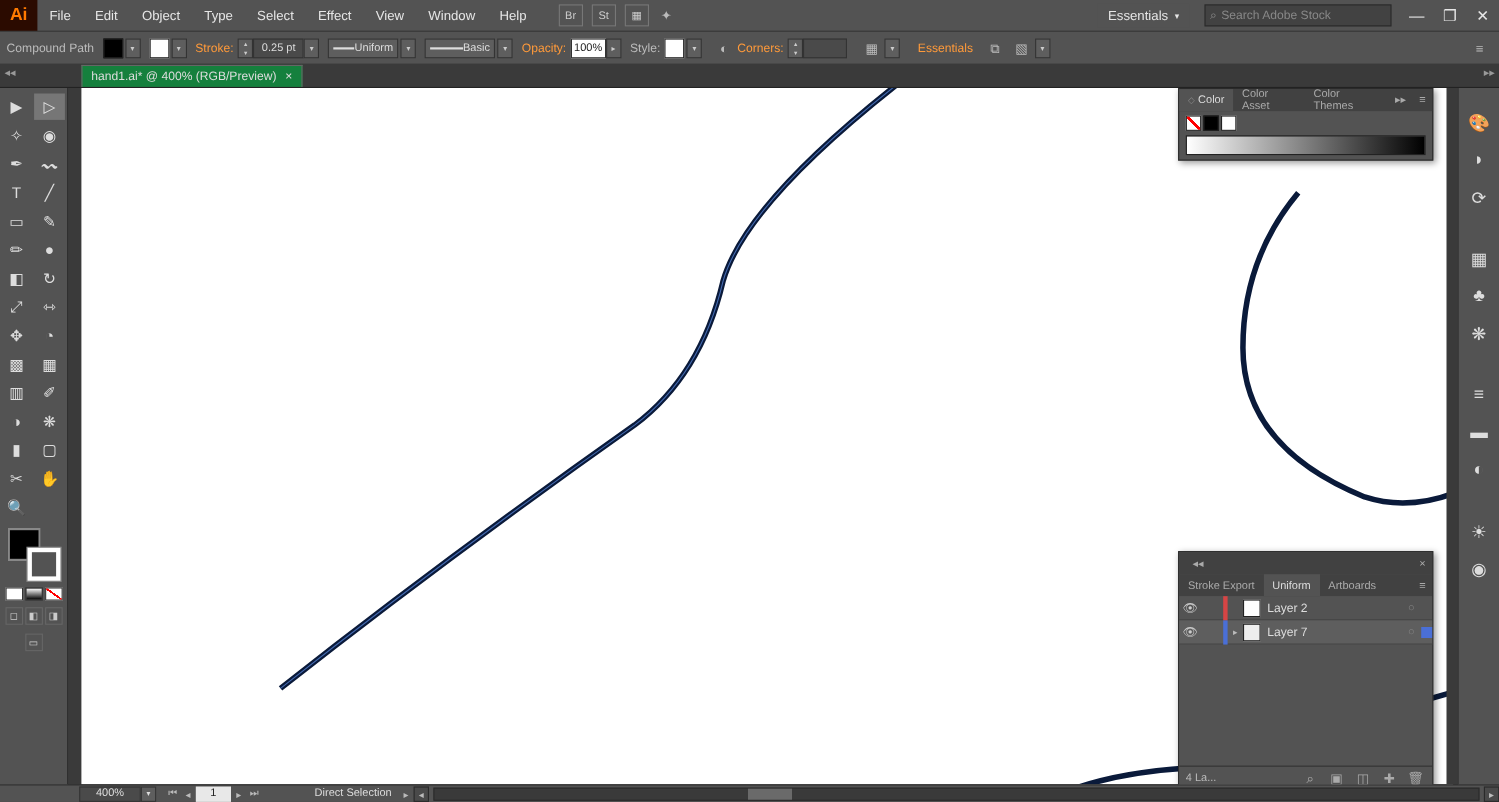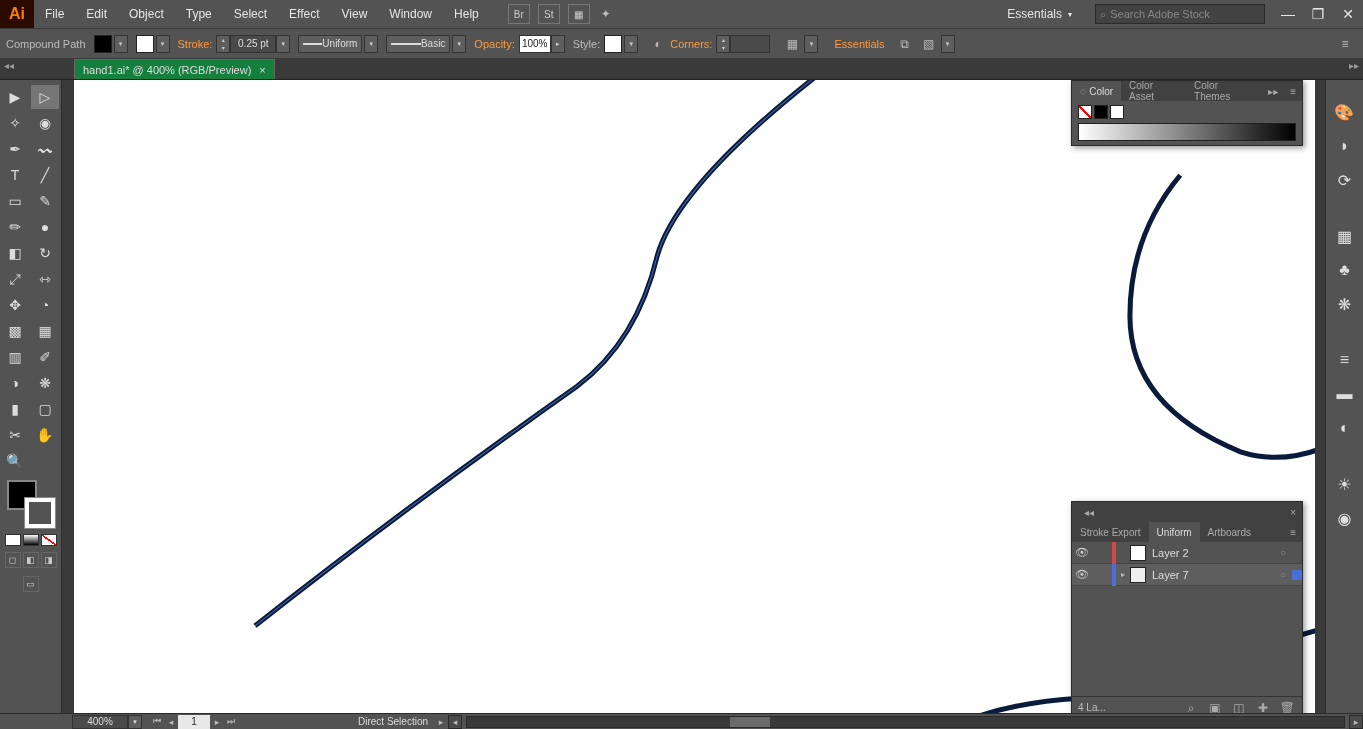--- a/index.html
+++ b/index.html
@@ -91,21 +91,21 @@
 .layers-empty{height:110px;}
 .layers-footer{height:22px; border-top:1px solid #333; display:flex; align-items:center; padding:0 6px; font-size:10px; color:#bbb; gap:6px;}
 .lf-icon{width:18px; text-align:center; color:#aaa; font-size:12px;}
 .lf-spacer{flex:1;}
 
 
 .statusbar{ height:16px; background:#535353; display:flex; align-items:center; font-size:10px; color:#ddd; border-top:1px solid #2a2a2a;}
 .zoom-box{ width:56px; height:14px; background:#4a4a4a; border:1px solid #333; margin-left:72px; display:flex; align-items:center; justify-content:center;}
 .nav-btn{ width:14px; height:14px; display:flex; align-items:center; justify-content:center; color:#bbb; font-size:9px;}
 .artboard-input{ width:32px; height:14px; background:#e8e8e8; color:#222; display:flex; align-items:center; justify-content:center;}
-.status-text{ margin-left:120px;}
+.status-text{ margin-left:48px;}
 .hscroll-track{ flex:1; height:12px; background:#3a3a3a; margin:0 4px; position:relative; border:1px solid #2a2a2a;}
 .hscroll-thumb{ position:absolute; left:30%; width:40px; height:10px; top:0; background:#6a6a6a;}
 .scroll-arrow{width:14px; height:14px; display:flex; align-items:center; justify-content:center; color:#bbb; font-size:9px; background:#4a4a4a; border:1px solid #2a2a2a;}
 
 .vscroll{ position:absolute; right:-4px; top:0; bottom:0; width:14px; background:#3a3a3a;}
 </style>
 </head>
 <body>
 
 <div class="menubar">

